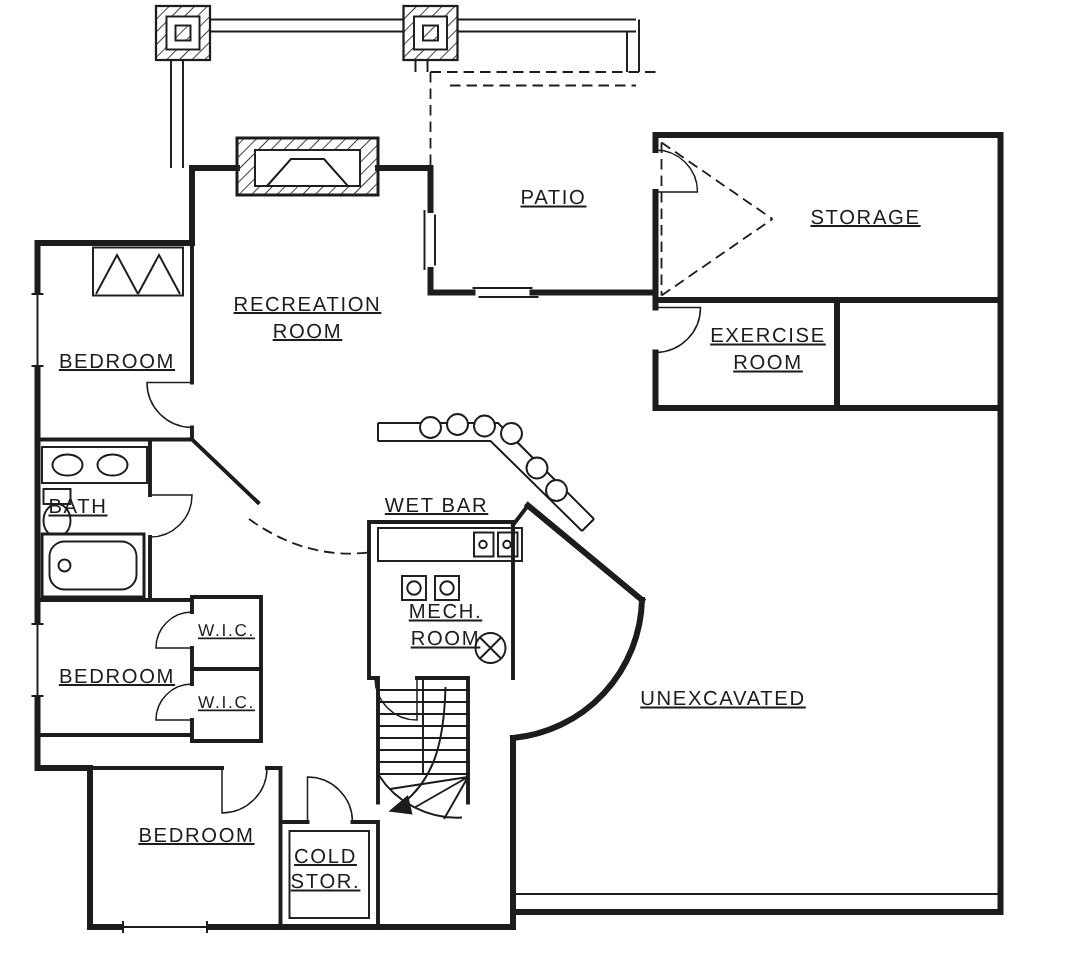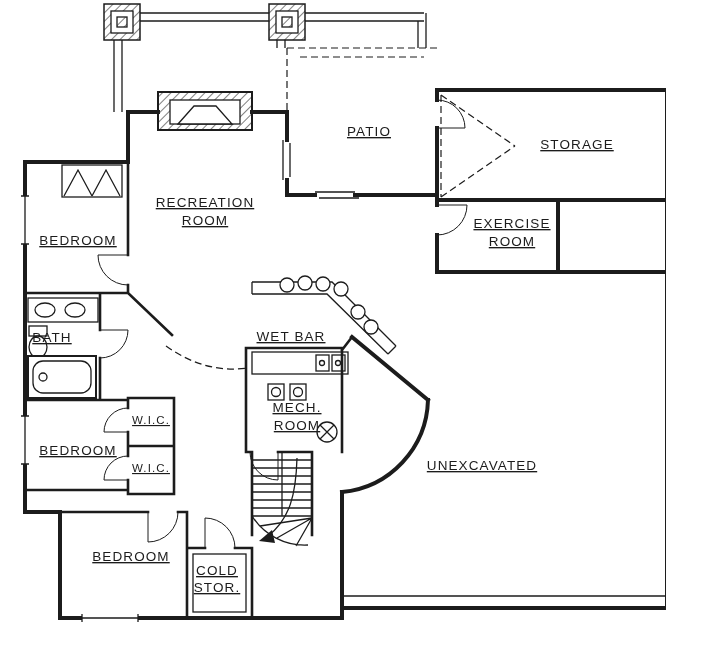--- a/index.html
+++ b/index.html
@@ -1,17 +1,17 @@
 <!DOCTYPE html>
 <html style="--line: #1c1c1c; --bg: #ffffff;"><head>
 <meta charset="utf-8">
 <style>
   :root { --line:#1c1c1c; --bg:#ffffff; }
   html,body { margin:0; padding:0; background:var(--bg); }
-  .plan-wrap { width:666px; height:648px; background:var(--bg); overflow:hidden; }
+  .plan-wrap { width:725px; height:648px; background:var(--bg); overflow:hidden; }
   svg { display:block; }
   .lbl {
     font-family:"Liberation Sans", sans-serif;
     font-size:13.5px;
     letter-spacing:1.1px;
     fill:var(--line);
     text-anchor:middle;
     text-decoration:underline;
   }
   .w4   { stroke:var(--line); stroke-width:4;   fill:none; stroke-linecap:square; stroke-linejoin:miter; }

